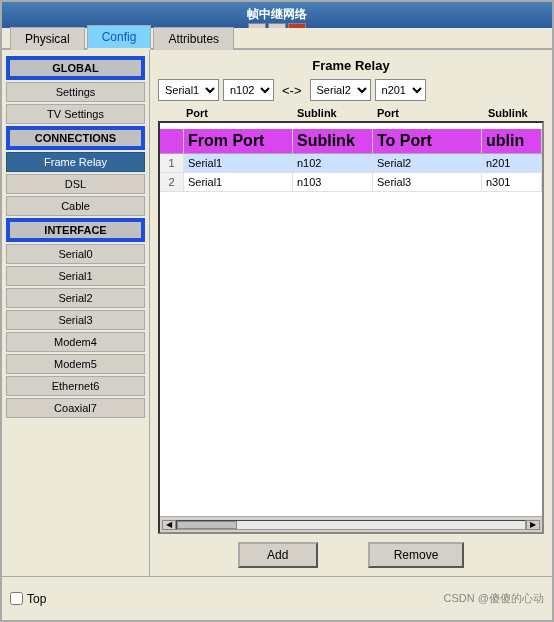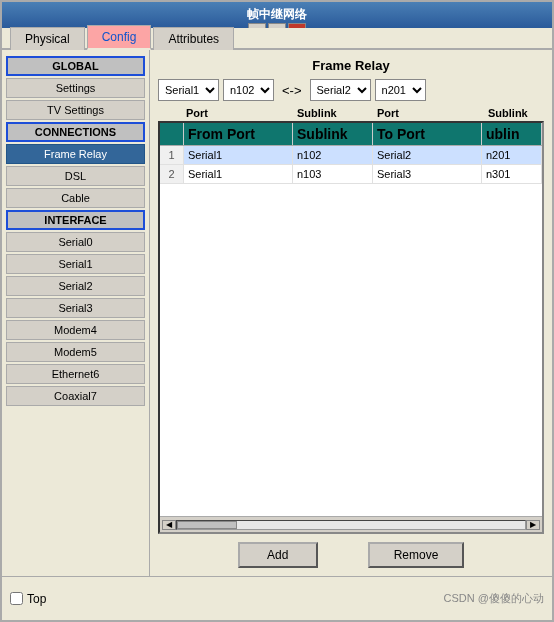--- a/index.html
+++ b/index.html
@@ -77,21 +77,21 @@
       border: 1px solid #aaa;
       border-bottom: none;
       cursor: pointer;
       font-size: 12px;
       margin-right: 2px;
       position: relative;
       top: 2px;
     }
 
     .tab.active {
-      background: #fca5a5;
+      background: #7dd3fc;
       border-bottom: 2px solid #ece9d8;
       color: #1155cc;
       font-weight: normal;
       z-index: 1;
     }
 
     .main-content {
       display: flex;
       flex: 1;
       overflow: hidden;
@@ -108,21 +108,21 @@
       gap: 2px;
       overflow-y: auto;
     }
 
     .sidebar-section-label {
       background: #c0c0c0;
       text-align: center;
       font-weight: bold;
       padding: 2px 4px;
       font-size: 11px;
-      border: 2px solid #1d4ed8;
+      border: 4px solid #1d4ed8;
       color: #000;
     }
 
     .sidebar-item {
       background: #d4d0c8;
       text-align: center;
       padding: 3px 4px;
       font-size: 11px;
       border: 1px solid #aaa;
       cursor: pointer;
@@ -176,24 +176,25 @@
       border: 2px inset #888;
       background: white;
       overflow: hidden;
       display: flex;
       flex-direction: column;
     }
 
     .table-header {
       display: grid;
       grid-template-columns: 24px 1fr 80px 1fr 60px;
-      background: #0f766e;
+      background: #d946ef;
       border-bottom: 1px solid #aaa;
       font-weight: bold;
-      font-size: 14px;
+      font-size: 16px;
+      margin-top: 6px;
     }
 
     .table-header-cell {
       padding: 3px 4px;
       border-right: 1px solid #ccc;
       white-space: nowrap;
       overflow: hidden;
     }
 
     .table-body {

